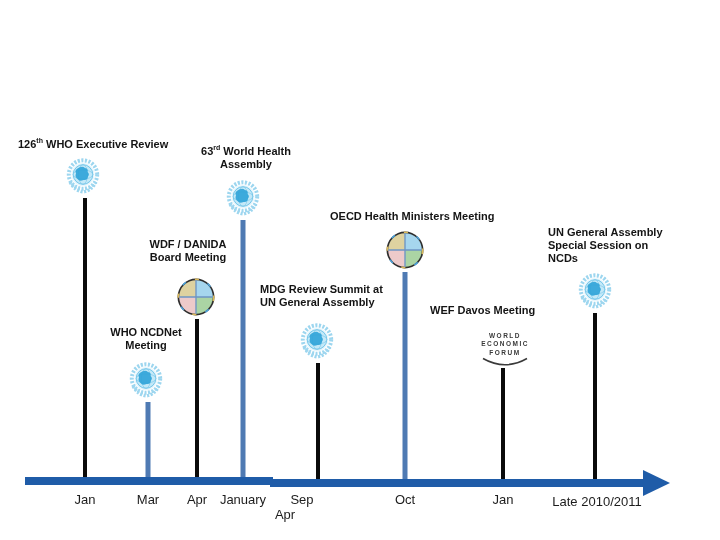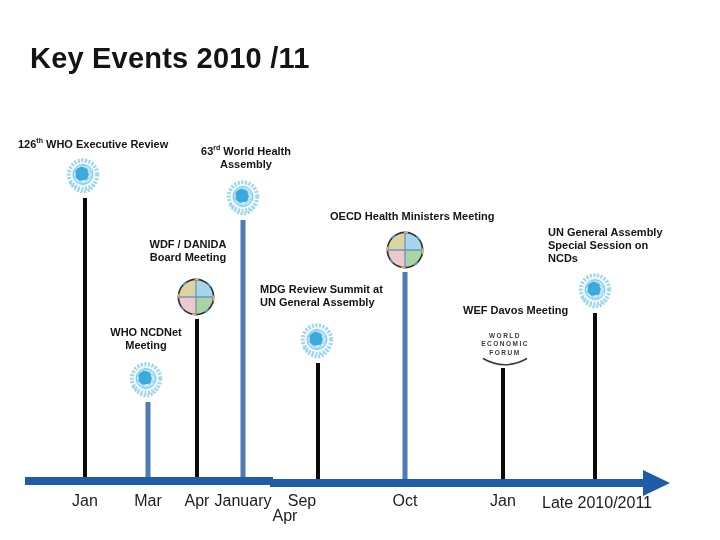--- a/index.html
+++ b/index.html
@@ -22,33 +22,32 @@
   .vline { position:absolute; transform:translateX(-50%); }
   .vline.black { width:4px; background:#0a0a0a; }
   .vline.steel { width:5px; background:#4f7ab3; }
 
   .axis-seg { position:absolute; background:#1f5ca8; }
   .axis-arrow { position:absolute; width:0; height:0;
                 border-top:13px solid transparent; border-bottom:13px solid transparent;
                 border-left:27px solid #1f5ca8; }
 
   .month { position:absolute; top:492px; transform:translateX(-50%);
-           font-size:16px; color:#1c1c1c; white-space:nowrap; }
+           font-size:13px; color:#1c1c1c; white-space:nowrap; }
 
   .wef-logo { position:absolute; text-align:center; color:#3a3a3a; }
   .wef-logo .l { display:block; font-size:6.5px; font-weight:bold;
                  letter-spacing:1.5px; line-height:1.3; }
   .wef-logo svg { display:block; margin:0 auto; }
 </style>
 </head>
 <body>
 
 <div class="slide">
 
-  <h1 class="title">Key Events 2010 /11</h1>
 
   <div>
     <div class="label nowrap" style="left:18px;top:138px"><span>126</span><sup>th</sup><span> WHO Executive Review</span></div>
     <span class="icon" style="left:63px;top:156px;width:40px;height:40px">
         <svg viewBox="0 0 40 40">
           <path d="M7 26 Q12 35 20 36 Q28 35 33 26" fill="none" stroke="#9dd6ef" stroke-width="3.4" stroke-dasharray="2.1 1.5"></path>
           <circle cx="20" cy="18.5" r="14.2" fill="none" stroke="#9dd6ef" stroke-width="4" stroke-dasharray="2.1 1.5"></circle>
           <circle cx="20" cy="18.5" r="11.5" fill="#e8f6fc"></circle>
           <circle cx="20" cy="18.5" r="9.8" fill="#c4e9f8" stroke="#58bae5" stroke-width="0.8"></circle>
           <ellipse cx="20" cy="18.5" rx="4.6" ry="9.8" fill="none" stroke="#82cceb" stroke-width="0.7"></ellipse>
@@ -159,21 +158,21 @@
           <circle cx="20" cy="18.5" r="9.8" fill="#c4e9f8" stroke="#58bae5" stroke-width="0.8"></circle>
           <ellipse cx="20" cy="18.5" rx="4.6" ry="9.8" fill="none" stroke="#82cceb" stroke-width="0.7"></ellipse>
           <ellipse cx="20" cy="18.5" rx="9.8" ry="4.6" fill="none" stroke="#82cceb" stroke-width="0.7"></ellipse>
           <path d="M14.5 12.5 q4.5 -3 7.5 -0.5 q3.5 0.5 2.5 4 q2.5 2 0.5 4.5 q-0.5 4 -4.5 3.5 q-4 2 -6 -1 q-3 -2.5 -1.5 -5.5 q-1.5 -3.5 1.5 -5z" fill="#2fa3d8" opacity="0.9"></path>
         </svg>
       </span>
     <span class="vline steel" style="left:148px;top:402px;height:79px"></span>
   </div>
 
   <div>
-    <div class="label nowrap" style="left:463px;top:304px">WEF Davos Meeting</div>
+    <div class="label nowrap" style="left:430px;top:304px">WEF Davos Meeting</div>
     <div class="wef-logo" style="left:470px;top:332px;width:70px">
       <span class="l">WORLD</span>
       <span class="l">ECONOMIC</span>
       <span class="l">FORUM</span>
       <svg width="70" height="11" viewBox="0 0 70 11">
           <path d="M13 1.5 Q35 14 57 1.5" fill="none" stroke="#3a3a3a" stroke-width="1.5"></path>
         </svg>
     </div>
     <span class="vline black" style="left:503px;top:368px;height:113px"></span>
   </div>

